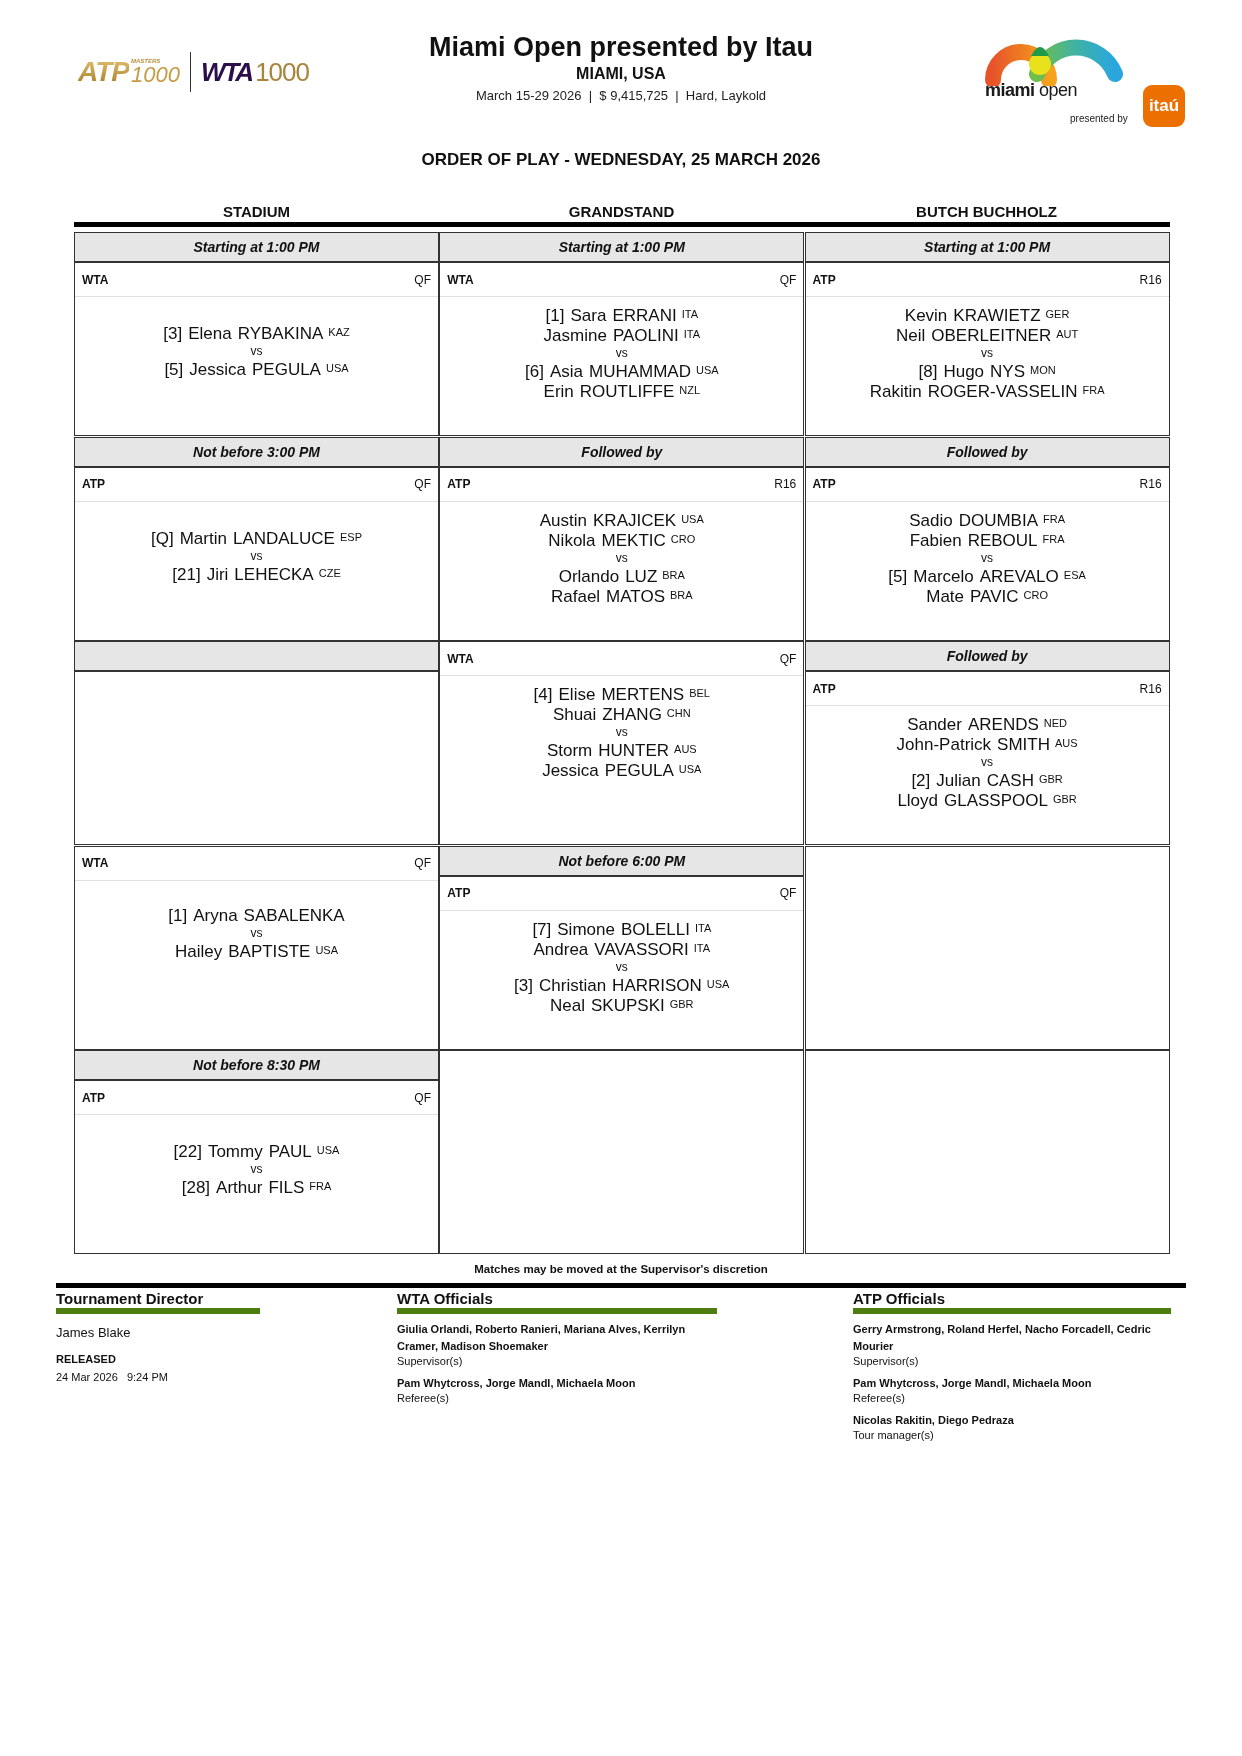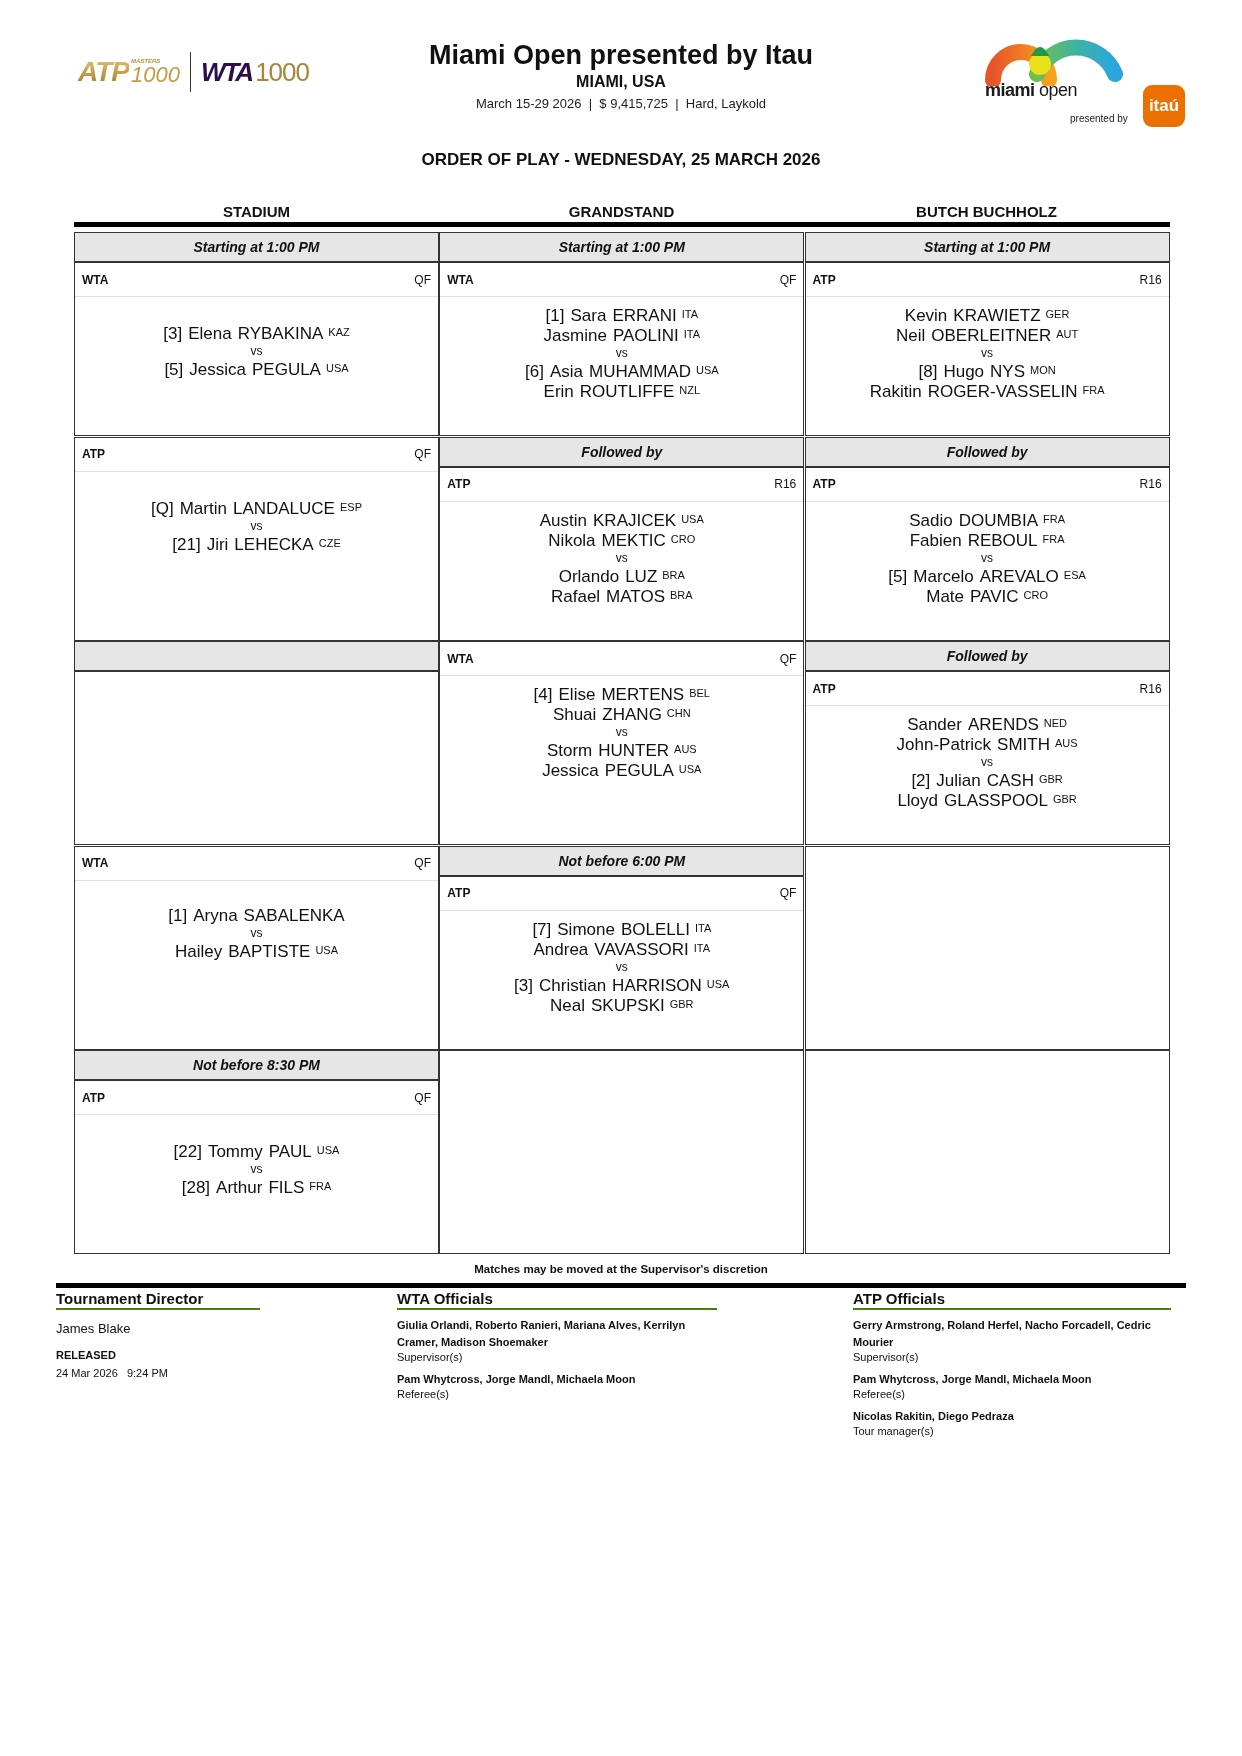--- a/index.html
+++ b/index.html
@@ -9,21 +9,21 @@
   .atp-logo { display: flex; align-items: flex-end; font-style: italic; font-weight: bold; color: #c9a24a; }
   .atp-logo .atp { font-size: 28px; letter-spacing: -1px; line-height: 28px; background: linear-gradient(#e2c272, #a67c27); -webkit-background-clip: text; background-clip: text; color: transparent; }
   .atp-logo .m1000 { display: flex; flex-direction: column; margin-left: 2px; }
   .atp-logo .masters { font-size: 6px; line-height: 6px; color: #b8923f; }
   .atp-logo .num { font-size: 22px; line-height: 22px; font-weight: normal; color: #c59c45; }
   .logo-divider { width: 1px; height: 40px; background: #333; margin: 0 10px; }
   .wta-logo { display: flex; align-items: center; }
   .wta-logo .wta { font-size: 26px; font-weight: bold; font-style: italic; color: #2b0f4a; letter-spacing: -2px; }
   .wta-logo .num { font-size: 26px; color: #a9843a; margin-left: 3px; letter-spacing: -1px; }
 
-  .header-center { position: absolute; left: 371px; width: 500px; top: 38px; text-align: center; }
+  .header-center { position: absolute; left: 371px; width: 500px; top: 30px; text-align: center; }
   .title { font-size: 27px; font-weight: bold; line-height: 34px; }
   .city { font-size: 16px; font-weight: bold; margin-top: 0px; line-height: 20px; }
   .info { font-size: 13px; margin-top: 4px; color: #222; }
 
   .logo-right { position: absolute; left: 985px; top: 16px; width: 210px; height: 115px; }
   .mo-arc { position: absolute; }
   .mo-text { position: absolute; left: 0; top: 64px; font-size: 18px; color: #1a1a1a; letter-spacing: -0.5px; }
   .mo-text b { font-weight: bold; }
   .mo-pres { position: absolute; left: 85px; top: 97px; font-size: 10px; color: #222; }
   .itau { position: absolute; left: 158px; top: 69px; width: 42px; height: 42px; background: #ec7000; border-radius: 9px; color: #fff; font-weight: bold; font-size: 17px; display: flex; align-items: center; justify-content: center; }
@@ -44,21 +44,21 @@
   .player { font-size: 17px; line-height: 18px; white-space: nowrap; }
   .player .seed { margin-right: 6px; }
   .player .last { margin-left: 6px; }
   .player .nat { font-size: 11px; margin-left: 5px; vertical-align: 3px; }
   .vs { font-size: 12px; line-height: 16px; }
 
   .note { position: absolute; left: 0; width: 1242px; top: 1263px; text-align: center; font-size: 11.5px; font-weight: bold; }
   .foot-rule { position: absolute; left: 56px; width: 1130px; top: 1283px; height: 5px; background: #000; }
 
   .fsec { position: absolute; top: 1290px; }
-  .fsec h3 { margin: 0; font-size: 15px; font-weight: bold; padding-bottom: 1px; border-bottom: 2px solid #4d7c0f; }
+  .fsec h3 { margin: 0; font-size: 15px; font-weight: bold; padding-bottom: 1px; border-bottom: 6px solid #4d7c0f; }
   .fsec .person { font-size: 13px; margin-top: 11px; }
   .fsec .rel-label { font-size: 11px; font-weight: bold; margin-top: 13px; }
   .fsec .rel-date { font-size: 11px; margin-top: 6px; }
   .fsec .names { font-size: 11px; font-weight: bold; line-height: 17px; margin-top: 7px; }
   .fsec .role { font-size: 11px; line-height: 13px; }
   .fsec .grp { margin-bottom: 6px; }
 </style>
 </head>
 <body>
 
@@ -122,20 +122,21 @@
         <span class="tour">WTA</span>
         <span class="round">QF</span>
       </div>
         <div class="cell-body singles">
           <div class="player"><span class="seed">[3]</span><span class="first">Elena</span><span class="last">RYBAKINA</span><span class="nat">KAZ</span></div>
           <div class="vs">vs</div>
           <div class="player"><span class="seed">[5]</span><span class="first">Jessica</span><span class="last">PEGULA</span><span class="nat">USA</span></div>
         </div>
       </div>
       <div class="cell" style="top: 204.5px;">
+        <div class="cell-head">Not before 3:00 PM</div>
         <div class="cell-type">
         <span class="tour">ATP</span>
         <span class="round">QF</span>
       </div>
         <div class="cell-body singles">
           <div class="player"><span class="seed">[Q]</span><span class="first">Martin</span><span class="last">LANDALUCE</span><span class="nat">ESP</span></div>
           <div class="vs">vs</div>
           <div class="player"><span class="seed">[21]</span><span class="first">Jiri</span><span class="last">LEHECKA</span><span class="nat">CZE</span></div>
         </div>
       </div>

